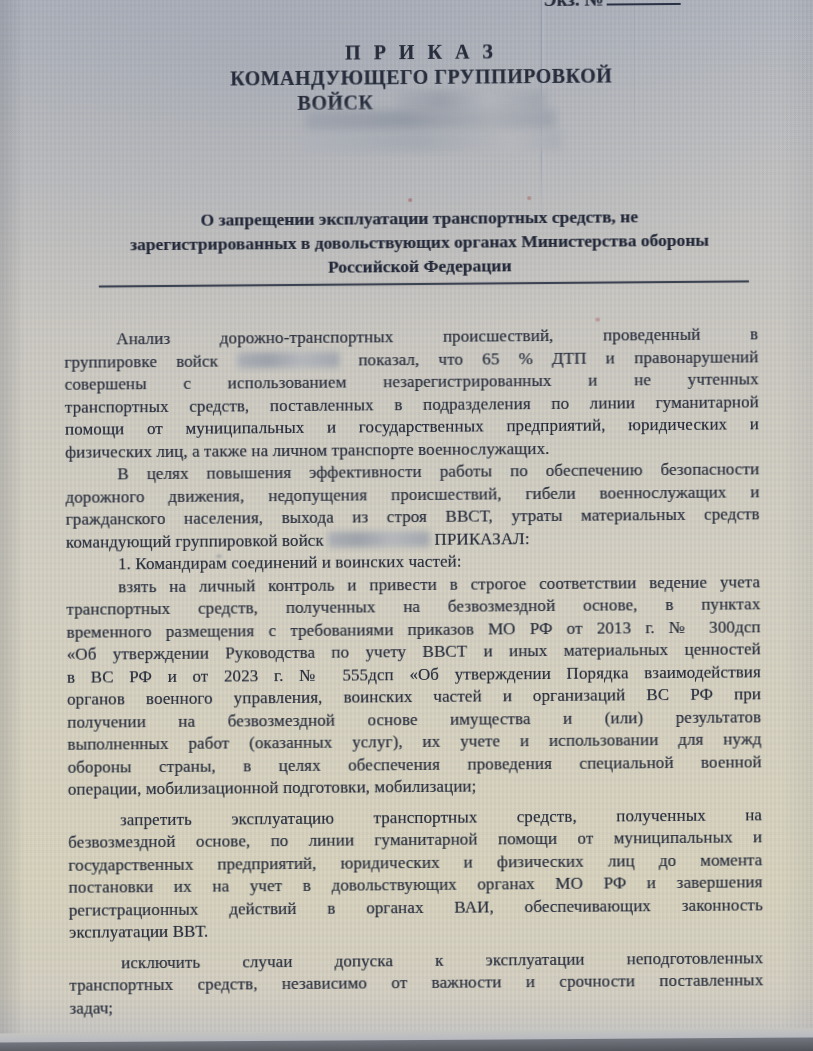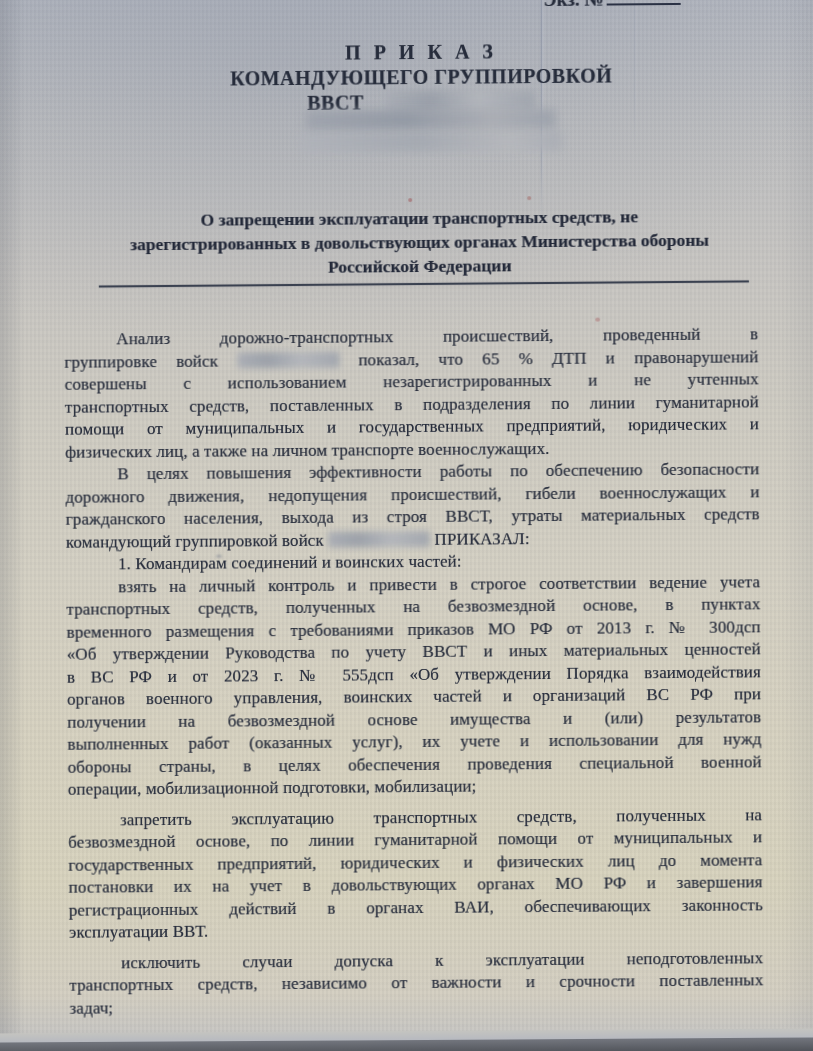--- a/index.html
+++ b/index.html
@@ -109,21 +109,21 @@
 
   <div class="doc">
 
     <div class="copy">
       <span>Экз. №</span><span class="uline"></span>
     </div>
 
     <div class="title">
       <div class="t1">П Р И К А З</div>
       <div class="t2">КОМАНДУЮЩЕГО ГРУППИРОВКОЙ</div>
-      <div class="t3"><span>ВВСТ</span><span class="redact rt"></span></div>
+      <div class="t3"><span>ВОЙСК</span><span class="redact rt"></span></div>
     </div>
 
     <div class="rblock">
       <div class="rb1"></div>
       <div class="rb2"></div>
     </div>
 
     <div class="subject">
       <div>О запрещении эксплуатации транспортных средств, не</div>
       <div>зарегистрированных в довольствующих органах Министерства обороны</div>

